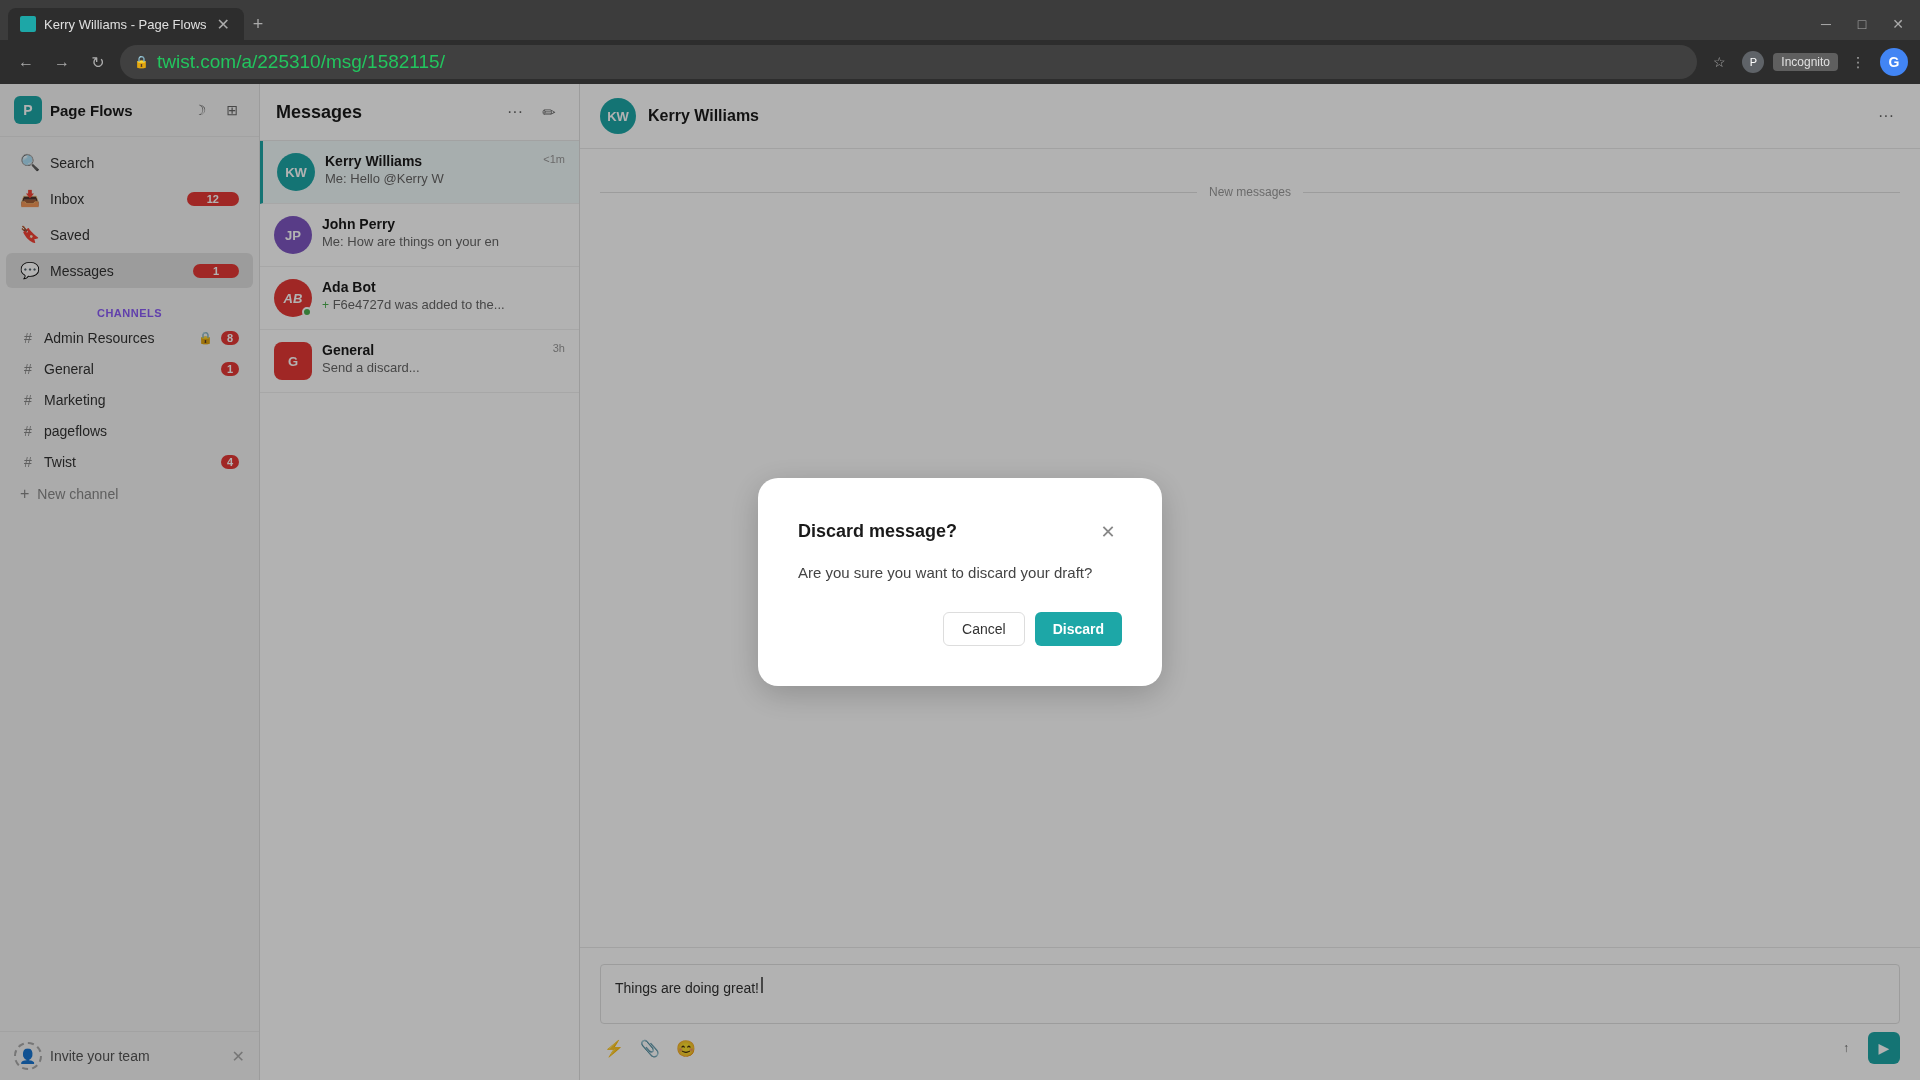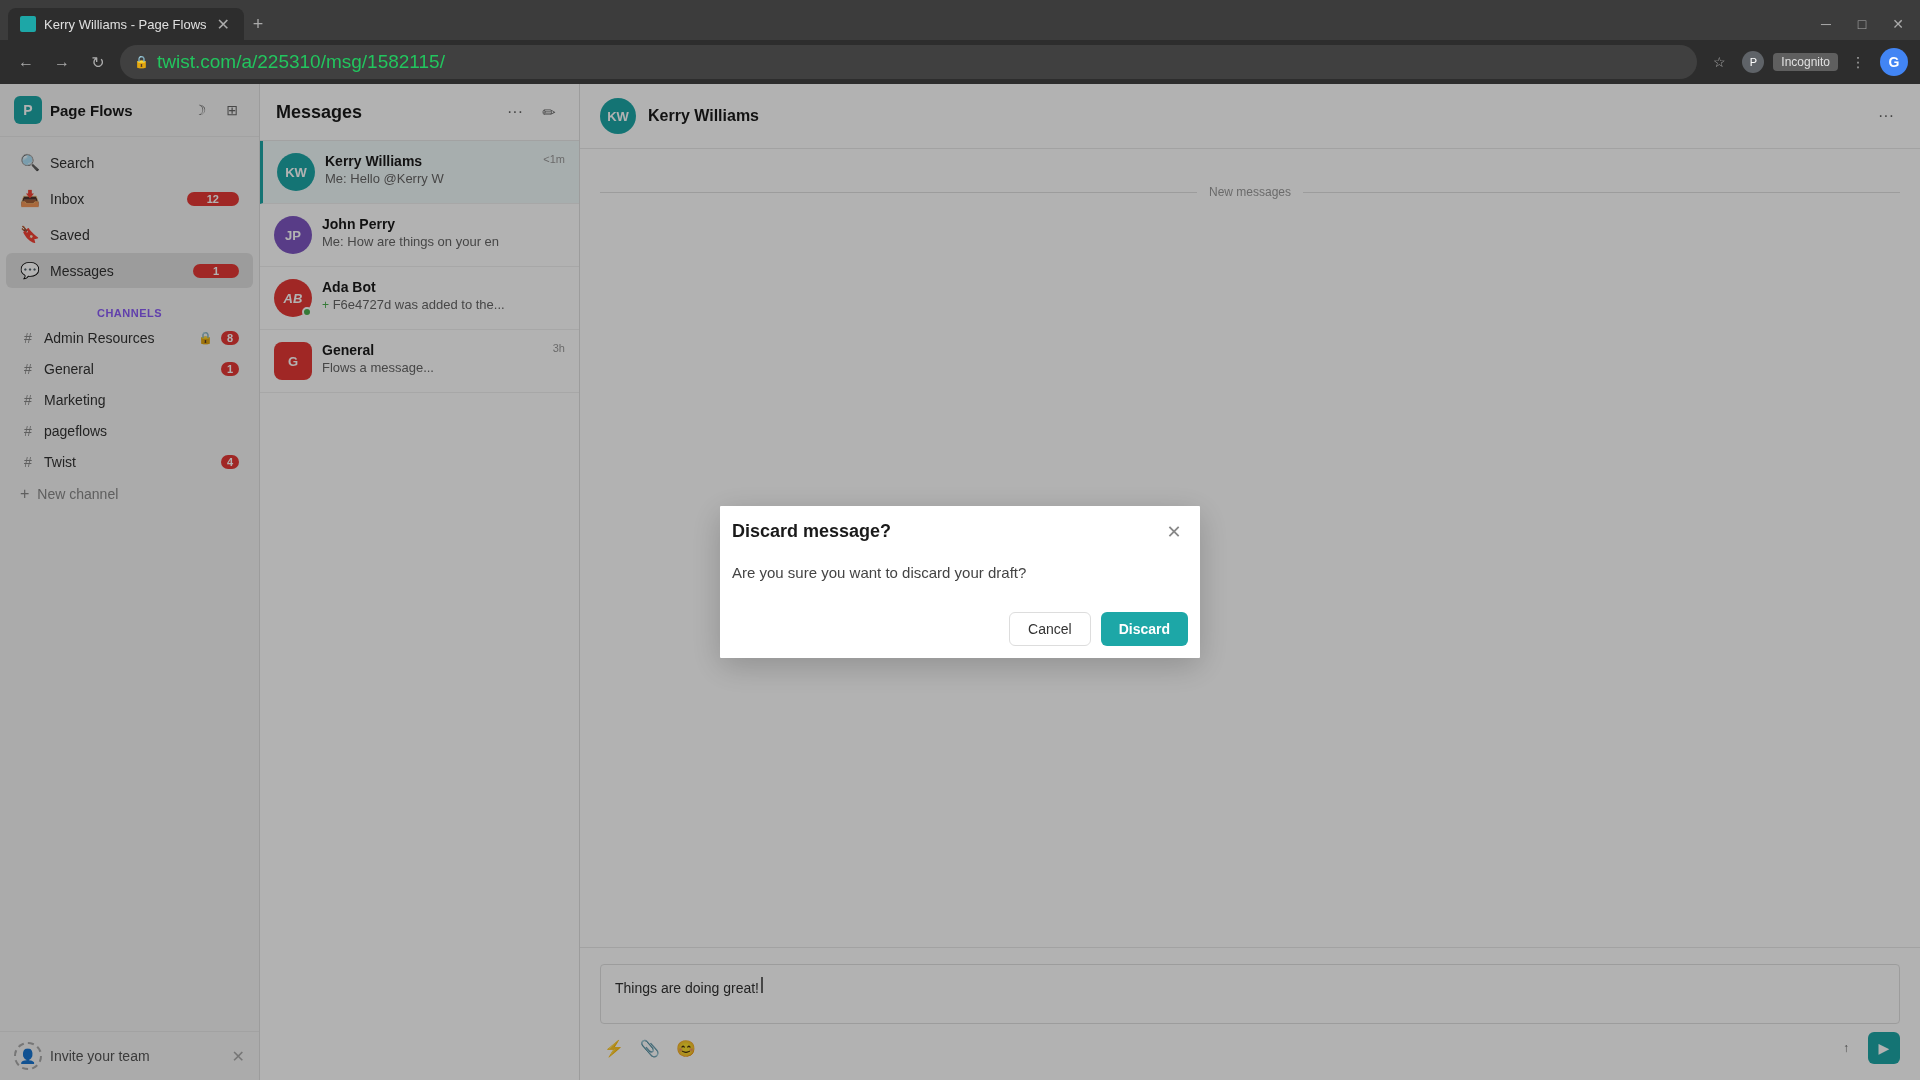--- a/index.html
+++ b/index.html
@@ -98,21 +98,21 @@
     .chat-input-area { padding: 16px 20px; border-top: 1px solid #e8e8e8; }
     .chat-input-box { border: 1px solid #e0e0e0; border-radius: 4px; padding: 12px 14px; min-height: 60px; font-size: 14px; color: #333; background: #fff; margin-bottom: 8px; }
     .chat-input-toolbar { display: flex; align-items: center; gap: 8px; }
     .input-tool-btn { width: 28px; height: 28px; display: flex; align-items: center; justify-content: center; color: #666; font-size: 16px; cursor: pointer; border-radius: 4px; }
     .chat-input-spacer { flex: 1; }
     .send-btn { width: 32px; height: 32px; background: #1da7a7; border-radius: 6px; display: flex; align-items: center; justify-content: center; color: white; font-size: 14px; cursor: pointer; }
     .cursor-indicator { width: 2px; height: 16px; background: #666; display: inline-block; margin-left: 2px; }
 
     
     .modal-overlay { position: fixed; top: 84px; left: 0; right: 0; bottom: 0; background: rgba(0,0,0,0.3); display: flex; align-items: center; justify-content: center; z-index: 1000; }
-    .modal { background: white; border-radius: 1px; padding: 12px; width: 480px; box-shadow: 0 8px 32px rgba(0,0,0,0.2); }
+    .modal { background: white; border-radius: 20px; padding: 40px; width: 404px; box-shadow: 0 8px 32px rgba(0,0,0,0.2); }
     .modal-header { display: flex; align-items: center; margin-bottom: 16px; }
     .modal-title { font-size: 18px; font-weight: 700; color: #1a1a1a; flex: 1; }
     .modal-close { color: #888; font-size: 18px; cursor: pointer; width: 28px; height: 28px; display: flex; align-items: center; justify-content: center; border-radius: 50%; }
     .modal-body { font-size: 15px; color: #444; margin-bottom: 28px; line-height: 1.5; }
     .modal-footer { display: flex; justify-content: flex-end; gap: 10px; }
     .btn-cancel { background: none; border: 1px solid #ddd; border-radius: 6px; padding: 8px 18px; font-size: 14px; color: #333; cursor: pointer; }
     .btn-discard { background: #1da7a7; color: white; border: none; border-radius: 6px; padding: 8px 18px; font-size: 14px; font-weight: 600; cursor: pointer; }
   </style>
 </head>
 <body>
@@ -255,21 +255,21 @@
         </div>
         <div class="msg-content">
           <div class="msg-name">Ada Bot</div>
           <div class="msg-preview"><span class="ada-plus">+</span> F6e4727d was added to the...</div>
         </div>
       </div>
       <div class="message-item">
         <div class="avatar gen" style="background:#e53935;border-radius:8px;">G</div>
         <div class="msg-content">
           <div class="msg-name">General</div>
-          <div class="msg-preview">Flows a message...</div>
+          <div class="msg-preview">Send a discard...</div>
         </div>
         <div class="msg-time">3h</div>
       </div>
     </div>
   </div>
 
   <div class="chat-panel">
     <div class="chat-header">
       <div class="chat-avatar">KW</div>
       <span class="chat-name">Kerry Williams</span>

